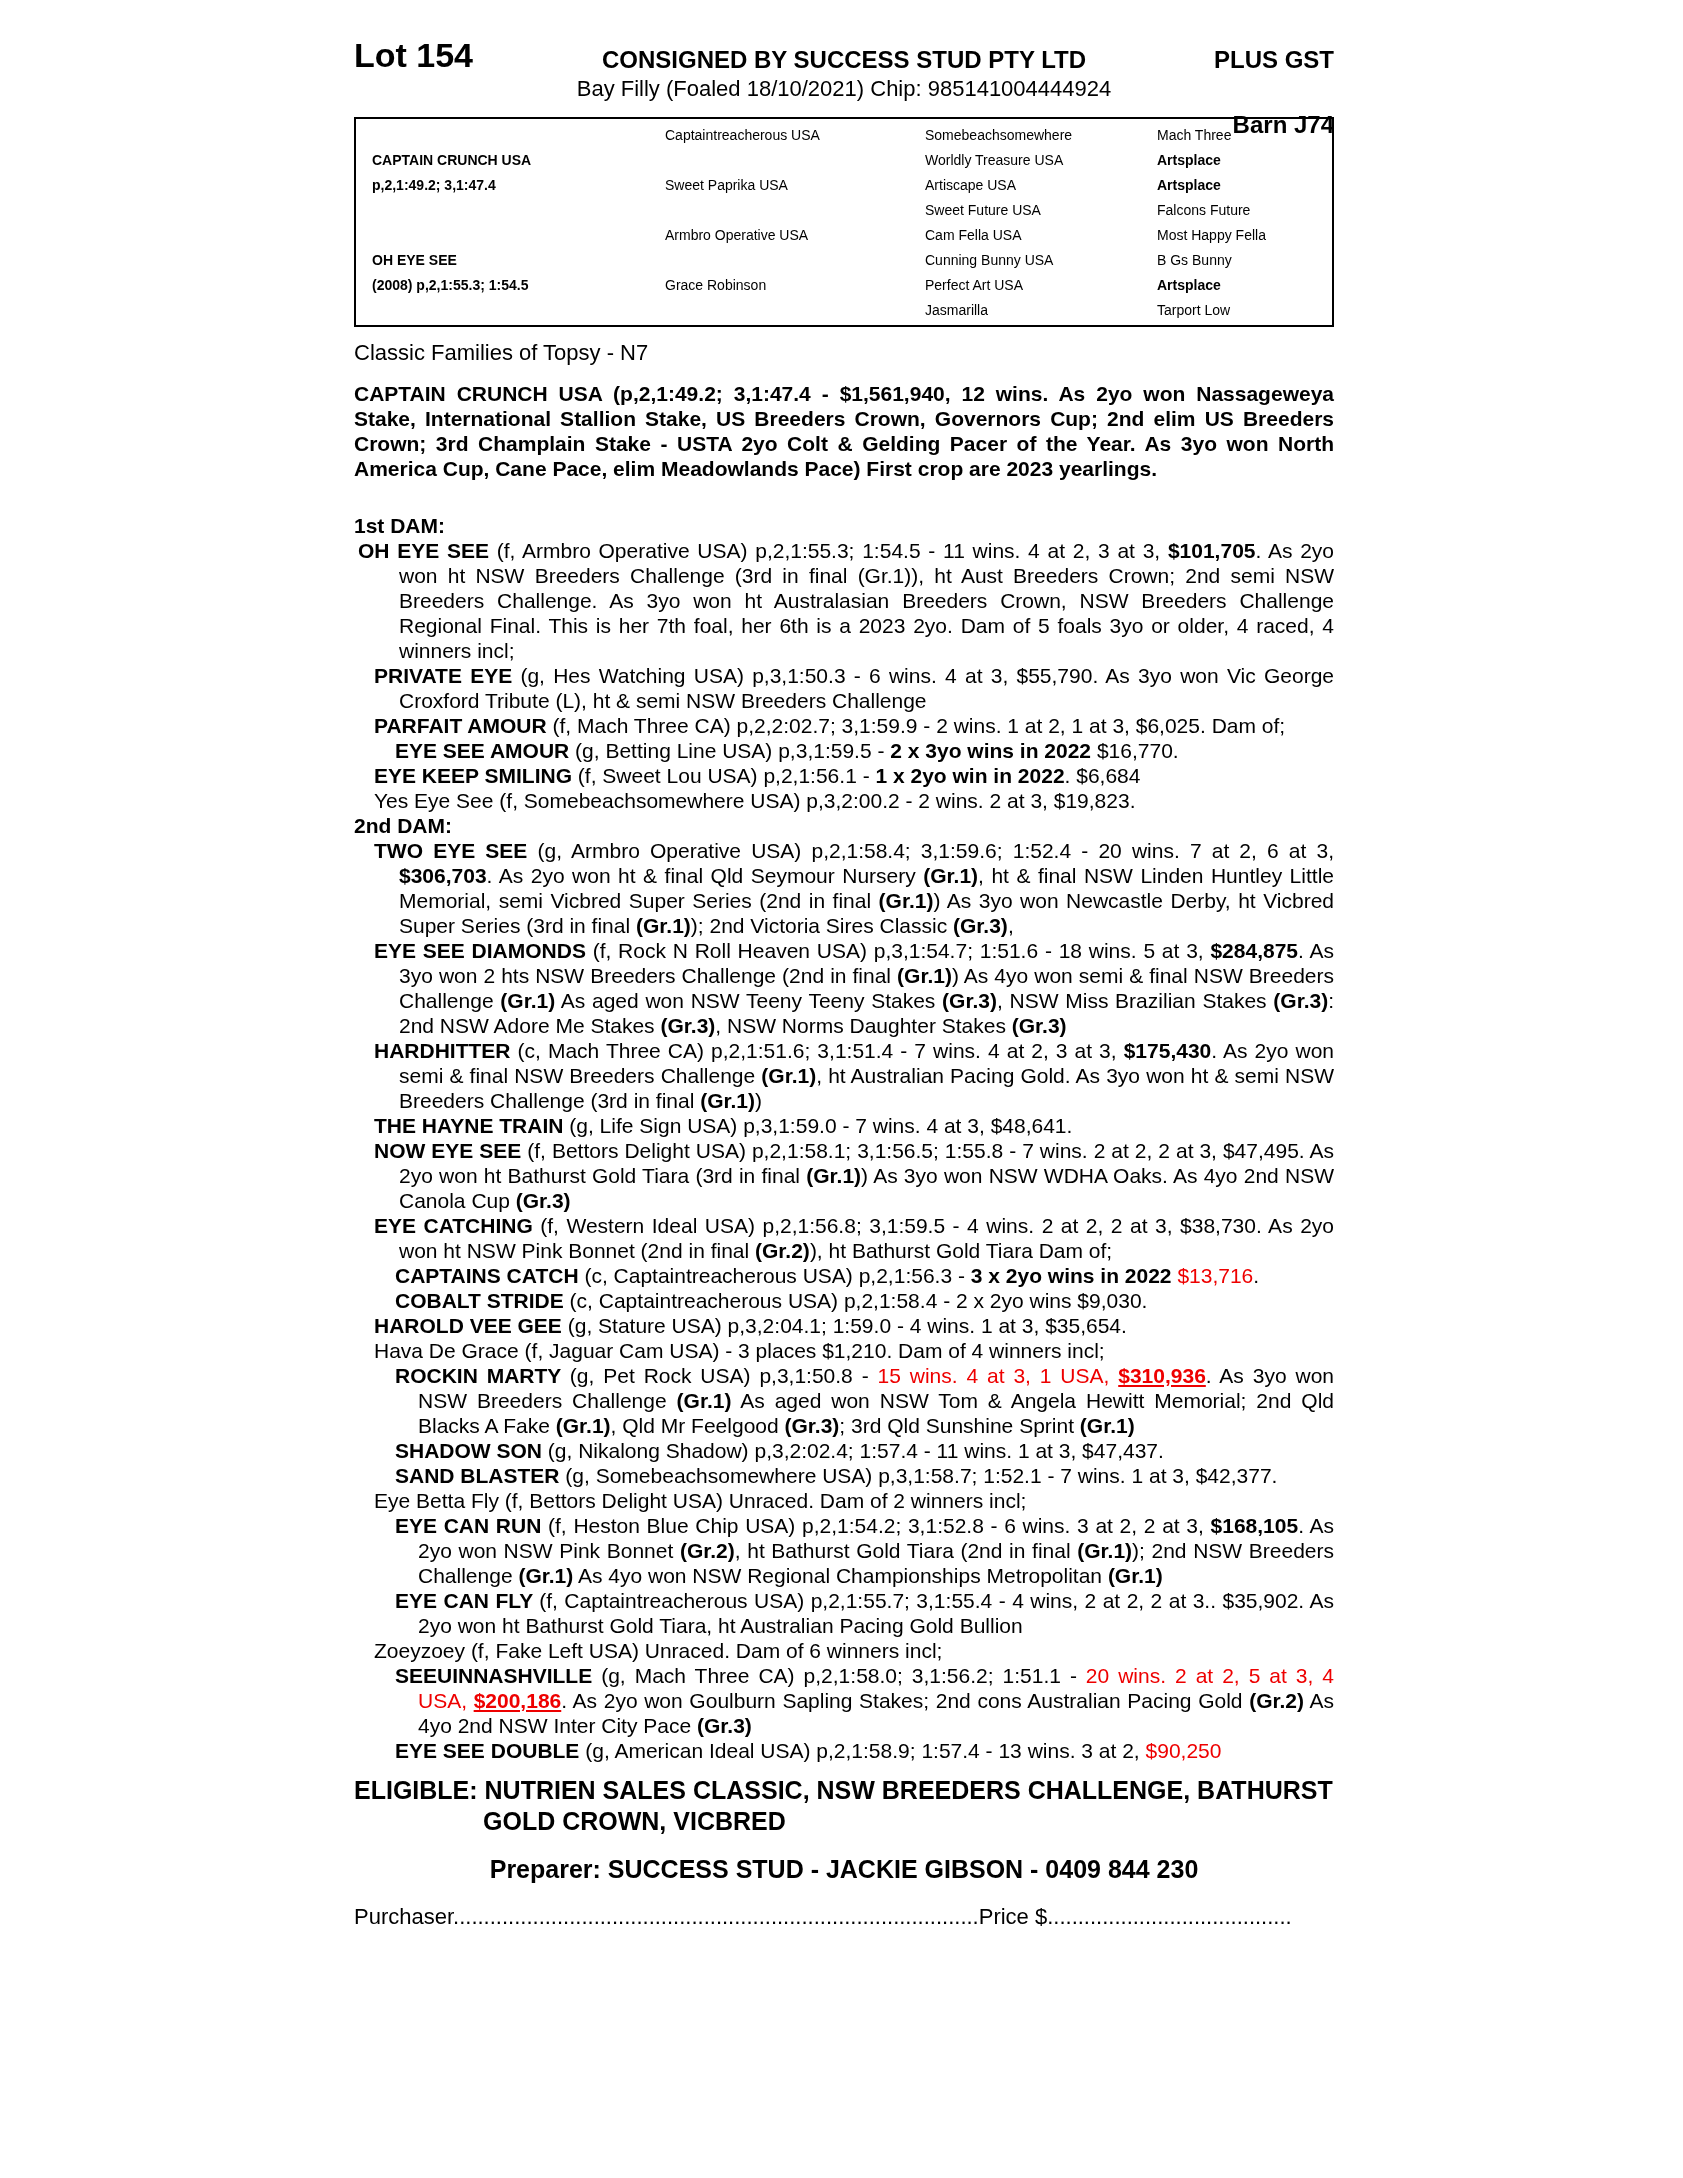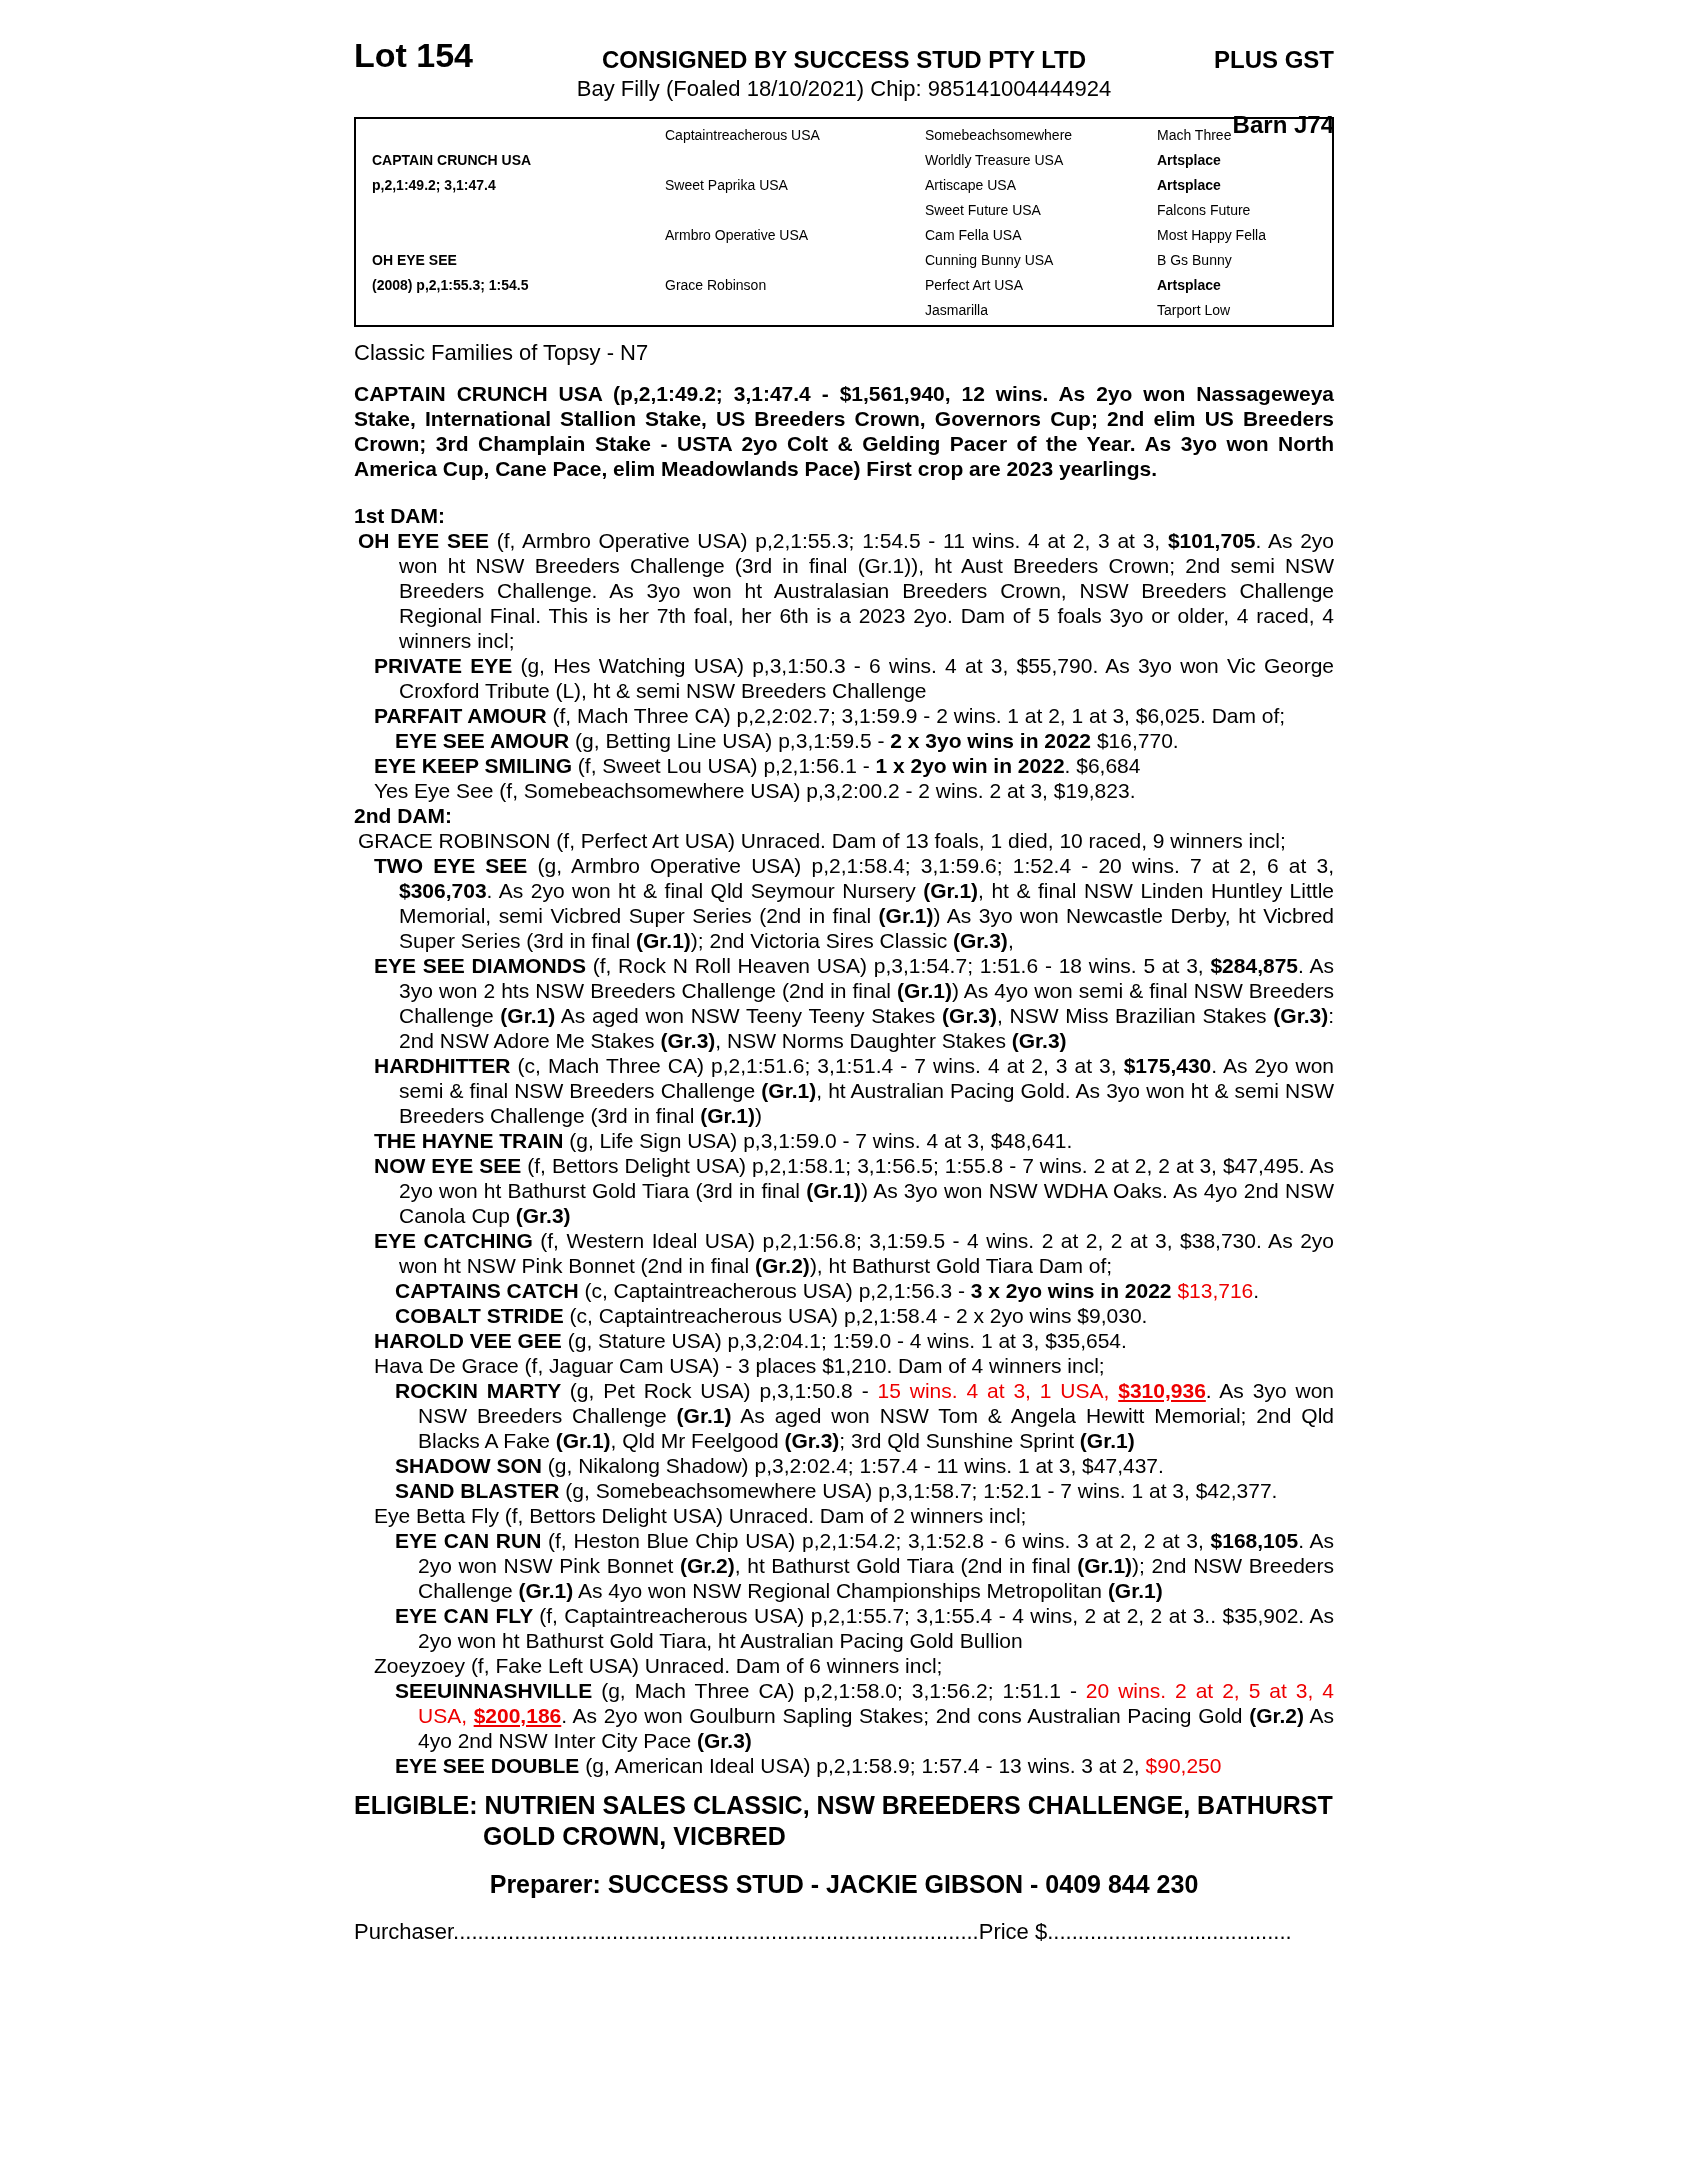--- a/index.html
+++ b/index.html
@@ -20,21 +20,21 @@
              display:grid;grid-template-columns:293px 260px 232px auto;
              padding:4px 0 0 16px;}
   .trow{height:25px;font-size:14px;line-height:25px;white-space:nowrap;overflow:visible;}
   .b{font-weight:700;}
   .r{color:#ee0000;}
   .rb{color:#ee0000;font-weight:700;text-decoration:underline;}
 
   
   .body-text{margin-top:13px;}
   .line{font-size:22px;line-height:26px;margin-bottom:15px;}
-  .para{font-size:21px;font-weight:700;text-align:justify;line-height:25px;margin-bottom:22px;}
+  .para{font-size:21px;font-weight:700;text-align:justify;line-height:25px;margin-bottom:32px;}
   .heading{font-size:21px;font-weight:700;line-height:25px;}
   .entry{font-size:21px;line-height:25px;text-align:justify;}
   .lvl1{padding-left:45px;text-indent:-41px;}
   .lvl2{padding-left:45px;text-indent:-25px;}
   .lvl3{padding-left:64px;text-indent:-23px;}
 
   
   .eligible{margin-top:12px;font-size:25px;font-weight:700;line-height:31px;}
   .eligible .l2{padding-left:129px;}
   .preparer{margin-top:18px;font-size:25px;font-weight:700;text-align:center;}
@@ -101,21 +101,20 @@
         <div class="line"><span>Classic Families of Topsy - N7</span></div>
         <div class="para"><span class="b">CAPTAIN CRUNCH USA (p,2,1:49.2; 3,1:47.4 - $1,561,940, 12 wins. As 2yo won Nassageweya Stake, International Stallion Stake, US Breeders Crown, Governors Cup; 2nd elim US Breeders Crown; 3rd Champlain Stake - USTA 2yo Colt &amp; Gelding Pacer of the Year. As 3yo won North America Cup, Cane Pace, elim Meadowlands Pace) First crop are 2023 yearlings.</span></div>
         <div class="heading"><span>1st DAM:</span></div>
         <div class="entry lvl1"><span class="b">OH EYE SEE </span><span>(f, Armbro Operative USA) p,2,1:55.3; 1:54.5 - 11 wins. 4 at 2, 3 at 3, </span><span class="b">$101,705</span><span>. As 2yo won ht NSW Breeders Challenge (3rd in final (Gr.1)), ht Aust Breeders Crown; 2nd semi NSW Breeders Challenge. As 3yo won ht Australasian Breeders Crown, NSW Breeders Challenge Regional Final. This is her 7th foal, her 6th is a 2023 2yo. Dam of 5 foals 3yo or older, 4 raced, 4 winners incl;</span></div>
         <div class="entry lvl2"><span class="b">PRIVATE EYE </span><span>(g, Hes Watching USA) p,3,1:50.3 - 6 wins. 4 at 3, $55,790. As 3yo won Vic George Croxford Tribute (L), ht &amp; semi NSW Breeders Challenge</span></div>
         <div class="entry lvl2"><span class="b">PARFAIT AMOUR </span><span>(f, Mach Three CA) p,2,2:02.7; 3,1:59.9 - 2 wins. 1 at 2, 1 at 3, $6,025. Dam of;</span></div>
         <div class="entry lvl3"><span class="b">EYE SEE AMOUR </span><span>(g, Betting Line USA) p,3,1:59.5 - </span><span class="b">2 x 3yo wins in 2022</span><span> $16,770.</span></div>
         <div class="entry lvl2"><span class="b">EYE KEEP SMILING </span><span>(f, Sweet Lou USA) p,2,1:56.1 - </span><span class="b">1 x 2yo win in 2022</span><span>. $6,684</span></div>
         <div class="entry lvl2"><span>Yes Eye See (f, Somebeachsomewhere USA) p,3,2:00.2 - 2 wins. 2 at 3, $19,823.</span></div>
         <div class="heading"><span>2nd DAM:</span></div>
-        <div class="entry lvl1"><span>GRACE ROBINSON (f, Perfect Art USA) Unraced. Dam of 13 foals, 1 died, 10 raced, 9 winners incl;</span></div>
         <div class="entry lvl2"><span class="b">TWO EYE SEE </span><span>(g, Armbro Operative USA) p,2,1:58.4; 3,1:59.6; 1:52.4 - 20 wins. 7 at 2, 6 at 3, </span><span class="b">$306,703</span><span>. As 2yo won ht &amp; final Qld Seymour Nursery </span><span class="b">(Gr.1)</span><span>, ht &amp; final NSW Linden Huntley Little Memorial, semi Vicbred Super Series (2nd in final </span><span class="b">(Gr.1)</span><span>) As 3yo won Newcastle Derby, ht Vicbred Super Series (3rd in final </span><span class="b">(Gr.1)</span><span>); 2nd Victoria Sires Classic </span><span class="b">(Gr.3)</span><span>,</span></div>
         <div class="entry lvl2"><span class="b">EYE SEE DIAMONDS </span><span>(f, Rock N Roll Heaven USA) p,3,1:54.7; 1:51.6 - 18 wins. 5 at 3, </span><span class="b">$284,875</span><span>. As 3yo won 2 hts NSW Breeders Challenge (2nd in final </span><span class="b">(Gr.1)</span><span>) As 4yo won semi &amp; final NSW Breeders Challenge </span><span class="b">(Gr.1)</span><span> As aged won NSW Teeny Teeny Stakes </span><span class="b">(Gr.3)</span><span>, NSW Miss Brazilian Stakes </span><span class="b">(Gr.3)</span><span>: 2nd NSW Adore Me Stakes </span><span class="b">(Gr.3)</span><span>, NSW Norms Daughter Stakes </span><span class="b">(Gr.3)</span></div>
         <div class="entry lvl2"><span class="b">HARDHITTER </span><span>(c, Mach Three CA) p,2,1:51.6; 3,1:51.4 - 7 wins. 4 at 2, 3 at 3, </span><span class="b">$175,430</span><span>. As 2yo won semi &amp; final NSW Breeders Challenge </span><span class="b">(Gr.1)</span><span>, ht Australian Pacing Gold. As 3yo won ht &amp; semi NSW Breeders Challenge (3rd in final </span><span class="b">(Gr.1)</span><span>)</span></div>
         <div class="entry lvl2"><span class="b">THE HAYNE TRAIN </span><span>(g, Life Sign USA) p,3,1:59.0 - 7 wins. 4 at 3, $48,641.</span></div>
         <div class="entry lvl2"><span class="b">NOW EYE SEE </span><span>(f, Bettors Delight USA) p,2,1:58.1; 3,1:56.5; 1:55.8 - 7 wins. 2 at 2, 2 at 3, $47,495. As 2yo won ht Bathurst Gold Tiara (3rd in final </span><span class="b">(Gr.1)</span><span>) As 3yo won NSW WDHA Oaks. As 4yo 2nd NSW Canola Cup </span><span class="b">(Gr.3)</span></div>
         <div class="entry lvl2"><span class="b">EYE CATCHING </span><span>(f, Western Ideal USA) p,2,1:56.8; 3,1:59.5 - 4 wins. 2 at 2, 2 at 3, $38,730. As 2yo won ht NSW Pink Bonnet (2nd in final </span><span class="b">(Gr.2)</span><span>), ht Bathurst Gold Tiara Dam of;</span></div>
         <div class="entry lvl3"><span class="b">CAPTAINS CATCH </span><span>(c, Captaintreacherous USA) p,2,1:56.3 - </span><span class="b">3 x 2yo wins in 2022</span><span> </span><span class="r">$13,716</span><span>.</span></div>
         <div class="entry lvl3"><span class="b">COBALT STRIDE </span><span>(c, Captaintreacherous USA) p,2,1:58.4 - 2 x 2yo wins $9,030.</span></div>
         <div class="entry lvl2"><span class="b">HAROLD VEE GEE </span><span>(g, Stature USA) p,3,2:04.1; 1:59.0 - 4 wins. 1 at 3, $35,654.</span></div>
         <div class="entry lvl2"><span>Hava De Grace (f, Jaguar Cam USA) - 3 places $1,210. Dam of 4 winners incl;</span></div>

